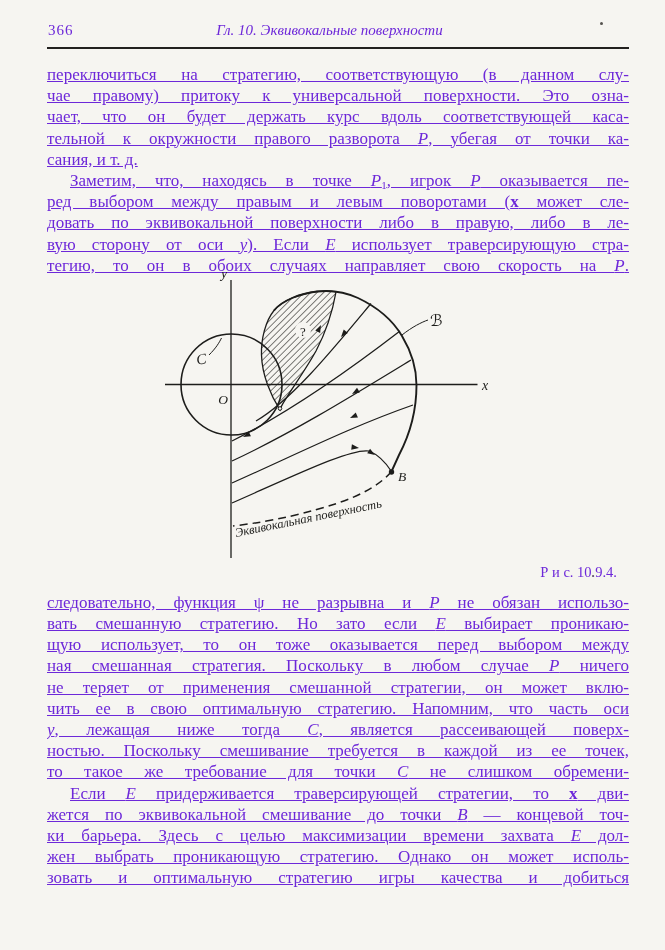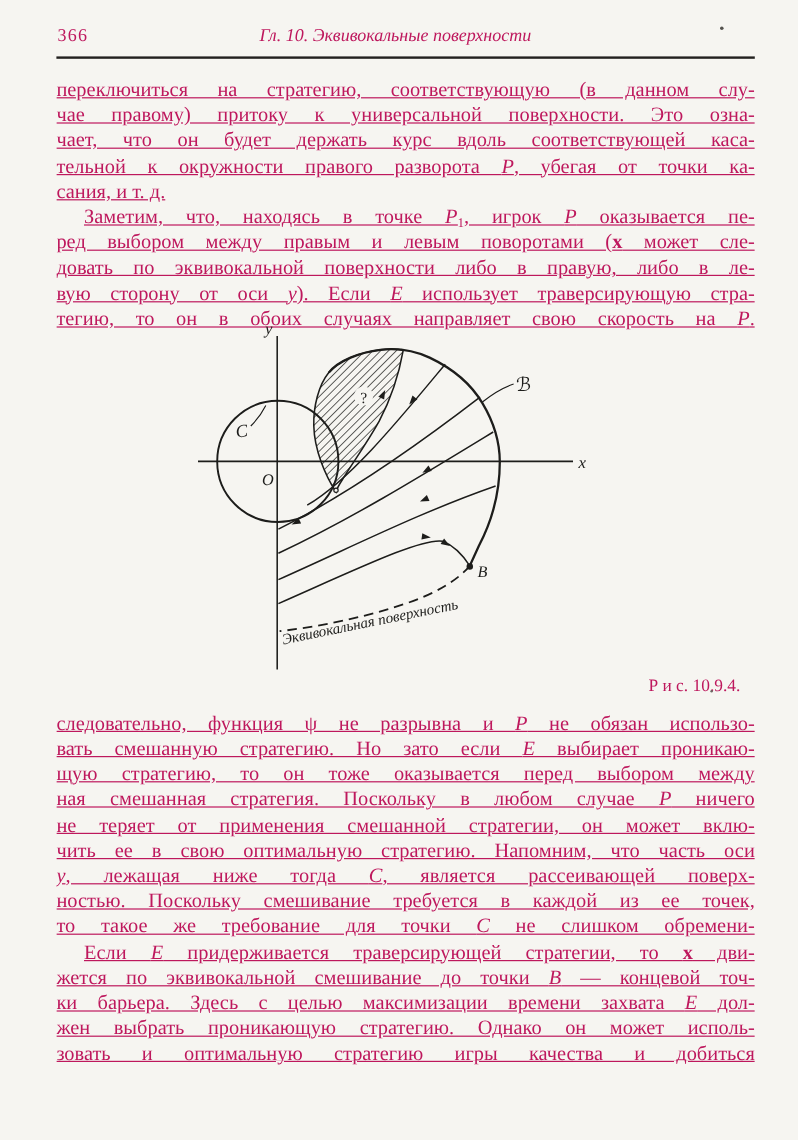--- a/index.html
+++ b/index.html
@@ -1,17 +1,17 @@
 <!DOCTYPE html>
 <html><head>
 <meta charset="utf-8">
 <style>
   html,body{margin:0;padding:0;background:#e8e7e3;}
   .page{position:relative;width:665px;height:950px;box-sizing:border-box;
-        padding:22px 36px 0 47px;background:#f6f5f1;color:#be185d;
+        padding:22px 36px 0 47px;background:#f6f5f1;color:#6d28d9;
         font-family:"Liberation Serif","DejaVu Serif",serif;overflow:hidden;}
   .header{position:relative;height:22px;font-size:15px;}
   .pagenum{position:absolute;left:1px;top:0;letter-spacing:1px;}
   .chapter{position:absolute;left:0;right:17px;text-align:center;font-style:italic;}
   .rule{border-top:2px solid #22211f;margin-top:3px;}
   #flow-top{margin-top:15px;}
   .para{margin:0;text-decoration:underline;}
   .line{height:21.2px;line-height:21.2px;font-size:17px;
         text-align:justify;text-align-last:justify;overflow:hidden;}
   .line.last{text-align:center;text-align-last:left;}
@@ -125,21 +125,21 @@
         <text transform="translate(236,533) rotate(-11.5)" font-size="12.5" font-style="italic">Эквивокальная поверхность</text>
       </g>
     </svg>
     <figcaption>Р и с.  10.9.4.</figcaption>
   </figure>
 
   <div id="flow-bottom">
       <div class="para">
         <div class="line"><span>следовательно, функция ψ не разрывна и </span><span class="it">P</span><span> не обязан использо-</span></div>
         <div class="line"><span>вать смешанную стратегию. Но зато если </span><span class="it">E</span><span> выбирает проникаю-</span></div>
-        <div class="line"><span>щую стратегию, то он тоже оказывается перед выбором между</span></div>
+        <div class="line"><span>щую использует, то он тоже оказывается перед выбором между</span></div>
         <div class="line"><span>ная смешанная стратегия. Поскольку в любом случае </span><span class="it">P</span><span> ничего</span></div>
         <div class="line"><span>не теряет от применения смешанной стратегии, он может вклю-</span></div>
         <div class="line"><span>чить ее в свою оптимальную стратегию. Напомним, что часть оси</span></div>
         <div class="line"><span class="it">y</span><span>, лежащая ниже тогда </span><span class="it">C</span><span>, является рассеивающей поверх-</span></div>
         <div class="line"><span>ностью. Поскольку смешивание требуется в каждой из ее точек,</span></div>
         <div class="line"><span>то такое же требование для точки </span><span class="it">C</span><span> не слишком обремени-</span></div>
       </div>
       <div class="para">
         <div class="line indent"><span>Если </span><span class="it">E</span><span> придерживается траверсирующей стратегии, то </span><span class="bd">x</span><span> дви-</span></div>
         <div class="line"><span>жется по эквивокальной смешивание до точки </span><span class="it">B</span><span> — концевой точ-</span></div>

